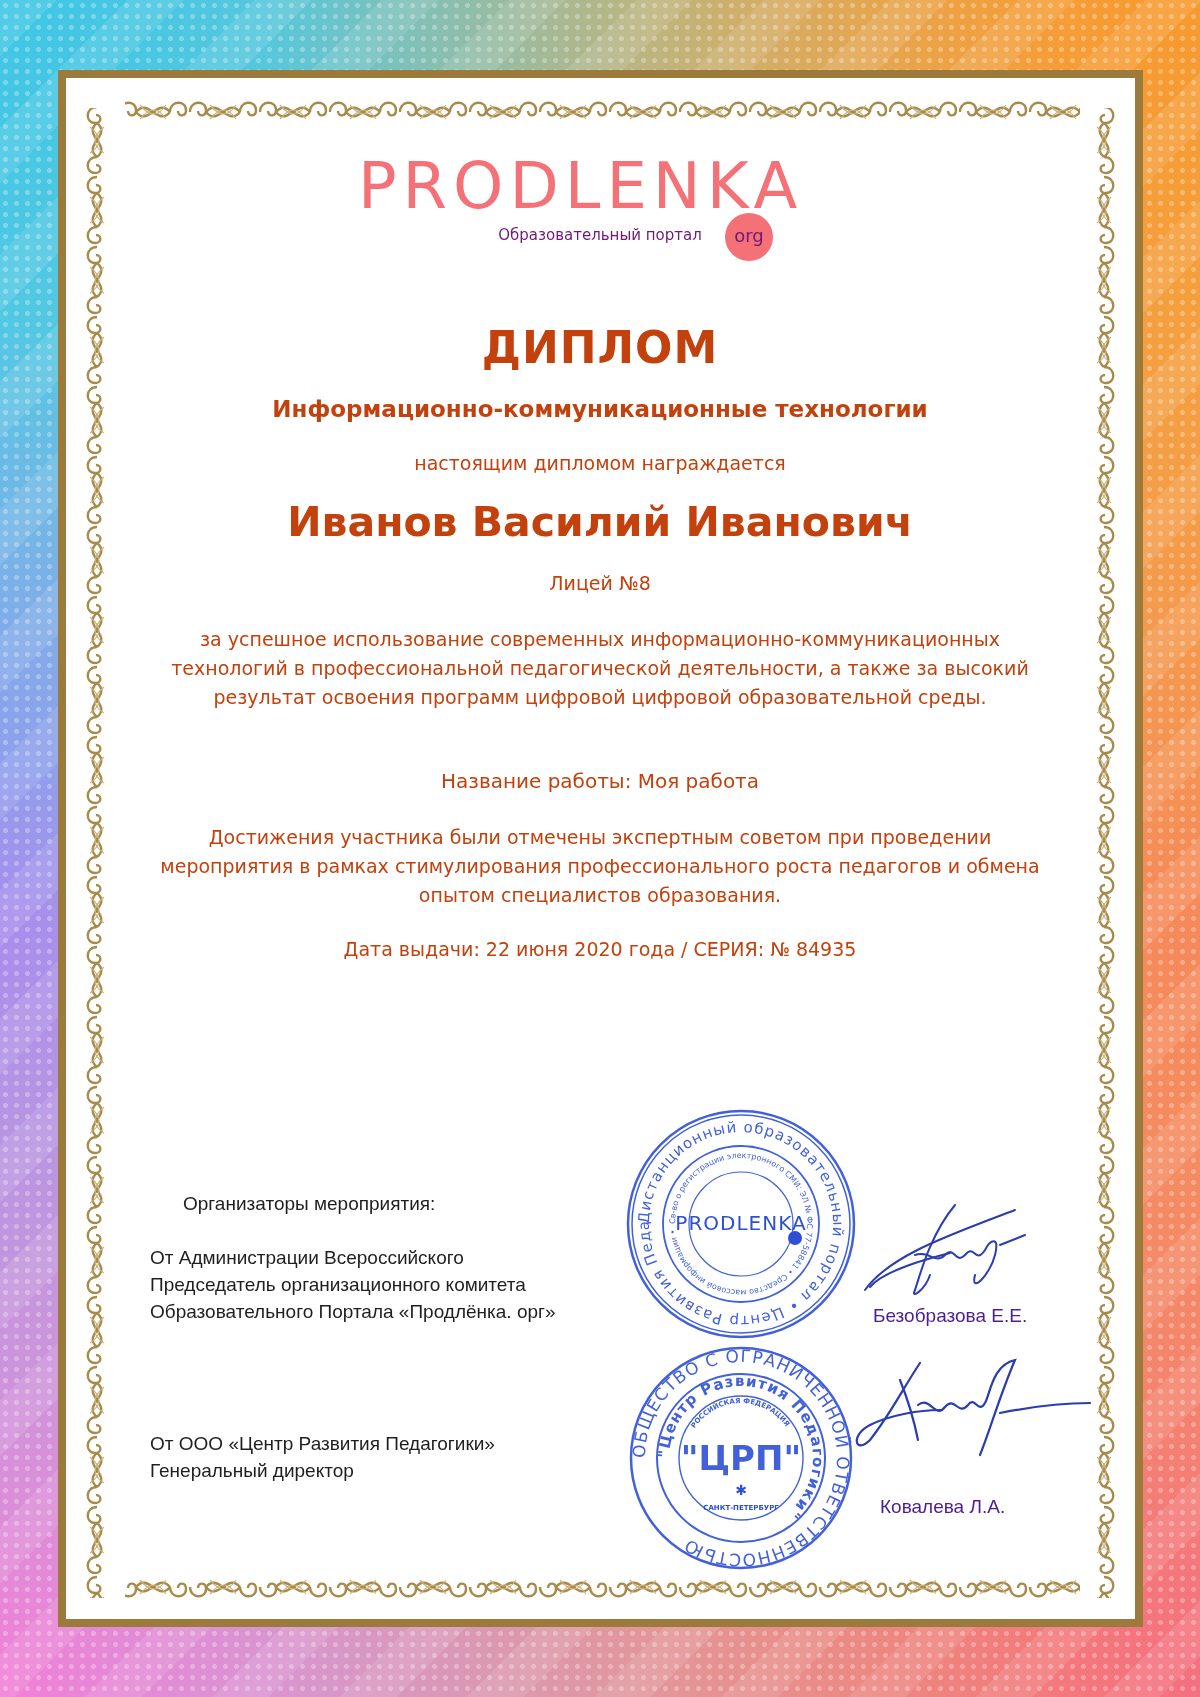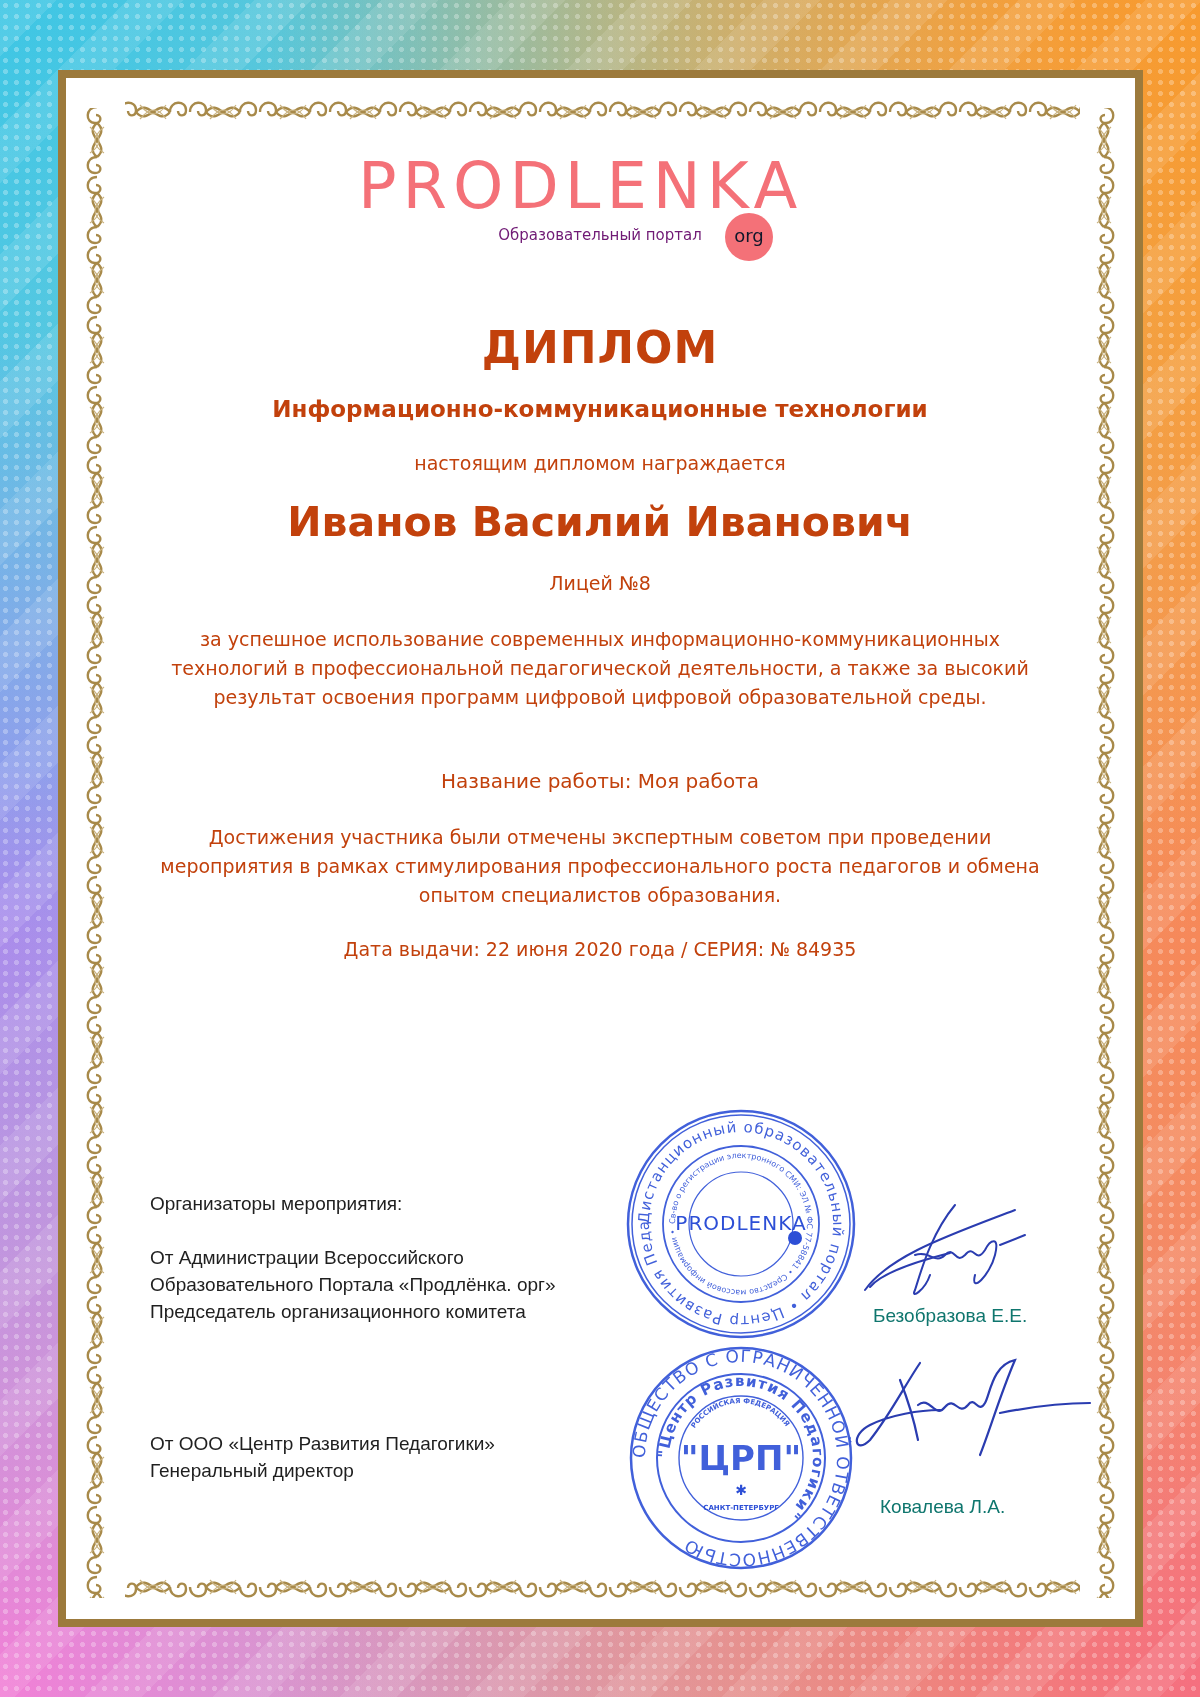--- a/index.html
+++ b/index.html
@@ -37,35 +37,35 @@
   .paper-glow {
     position:absolute; left:66px; top:78px; width:1069px; height:1541px;
     box-shadow: inset 0 0 30px 12px rgba(255,255,255,0.6);
     pointer-events:none;
   }
   .ornament { position:absolute; left:0; top:0; width:1200px; height:1697px; pointer-events:none; }
 
   .logo { position:absolute; left:340px; top:150px; width:500px; height:110px; }
   .logo-word { position:absolute; left:18px; top:0; font-family:"DejaVu Sans", sans-serif; font-weight:400; font-size:64px; letter-spacing:6px; color:#f47178; line-height:72px; }
   .logo-sub { position:absolute; left:0; top:76px; width:520px; text-align:center; font-size:15px; color:#701a75; }
-  .logo-org { position:absolute; left:385px; top:63px; width:48px; height:48px; border-radius:50%; background:#f47178; color:#0f172a; font-size:18px; text-align:center; line-height:46px; }
+  .logo-org { position:absolute; left:385px; top:63px; width:48px; height:48px; border-radius:50%; background:#f47178; color:#701a75; font-size:18px; text-align:center; line-height:46px; }
 
   .content { position:absolute; left:140px; width:920px; text-align:center; color:#c2410c; }
   .title { top:322px; font-size:44px; font-weight:700; letter-spacing:1px; }
   .subject { top:396px; font-size:23px; font-weight:700; }
   .awarded { top:452px; font-size:19px; }
   .name { top:498px; font-size:41px; font-weight:700; }
   .org { top:572px; font-size:19px; }
   .desc { top:625px; left:160px; width:880px; font-size:19px; line-height:29px; }
   .work { top:769px; font-size:20px; }
   .ach { top:823px; left:160px; width:880px; font-size:19px; line-height:29px; }
   .date { top:938px; font-size:19px; }
 
   .org-block { position:absolute; left:150px; color:#1f1f1f; font-family:"Liberation Sans", sans-serif; font-size:19px; line-height:27px; }
-  .signer { position:absolute; color:#0f766e; font-family:"Liberation Sans", sans-serif; font-size:19px; }
+  .signer { position:absolute; color:#4c1d95; font-family:"Liberation Sans", sans-serif; font-size:19px; }
 
   .stamp { position:absolute; border-radius:50%; }
   .stamp svg { width:100%; height:100%; }
 </style>
 </head>
 <body>
 
 <div class="bg"></div>
 <div class="bg-stripes"></div>
 <div class="bg-dots"></div>
@@ -140,25 +140,25 @@
 <div class="content title">ДИПЛОМ</div>
 <div class="content subject">Информационно-коммуникационные технологии</div>
 <div class="content awarded">настоящим дипломом награждается</div>
 <div class="content name">Иванов Василий Иванович</div>
 <div class="content org">Лицей №8</div>
 <div class="content desc">за успешное использование современных информационно-коммуникационных технологий в профессиональной педагогической деятельности, а также за высокий результат освоения программ цифровой цифровой образовательной среды.</div>
 <div class="content work">Название работы: Моя работа</div>
 <div class="content ach">Достижения участника были отмечены экспертным советом при проведении мероприятия в рамках стимулирования профессионального роста педагогов и обмена опытом специалистов образования.</div>
 <div class="content date">Дата выдачи: 22 июня 2020 года / СЕРИЯ: № 84935</div>
 
-<div class="org-block" style="top:1190px;">Организаторы мероприятия:</div>
+<div class="org-block" style="top:1190px;margin-left:33px;">Организаторы мероприятия:</div>
 <div class="org-block" style="top:1244px;">
   <div>От Администрации Всероссийского</div>
+  <div>Председатель организационного комитета</div>
   <div>Образовательного Портала «Продлёнка. орг»</div>
-  <div>Председатель организационного комитета</div>
 </div>
 <div class="org-block" style="top:1430px;">
   <div>От ООО «Центр Развития Педагогики»</div>
   <div>Генеральный директор</div>
 </div>
 
 <div class="stamp" style="left:625px; top:1108px; width:232px; height:232px;">
   <svg viewBox="0 0 232 232">
     <defs>
       <path id="s1outer" d="M116 116 m-92 0 a92 92 0 1 1 184 0 a92 92 0 1 1 -184 0"></path>

